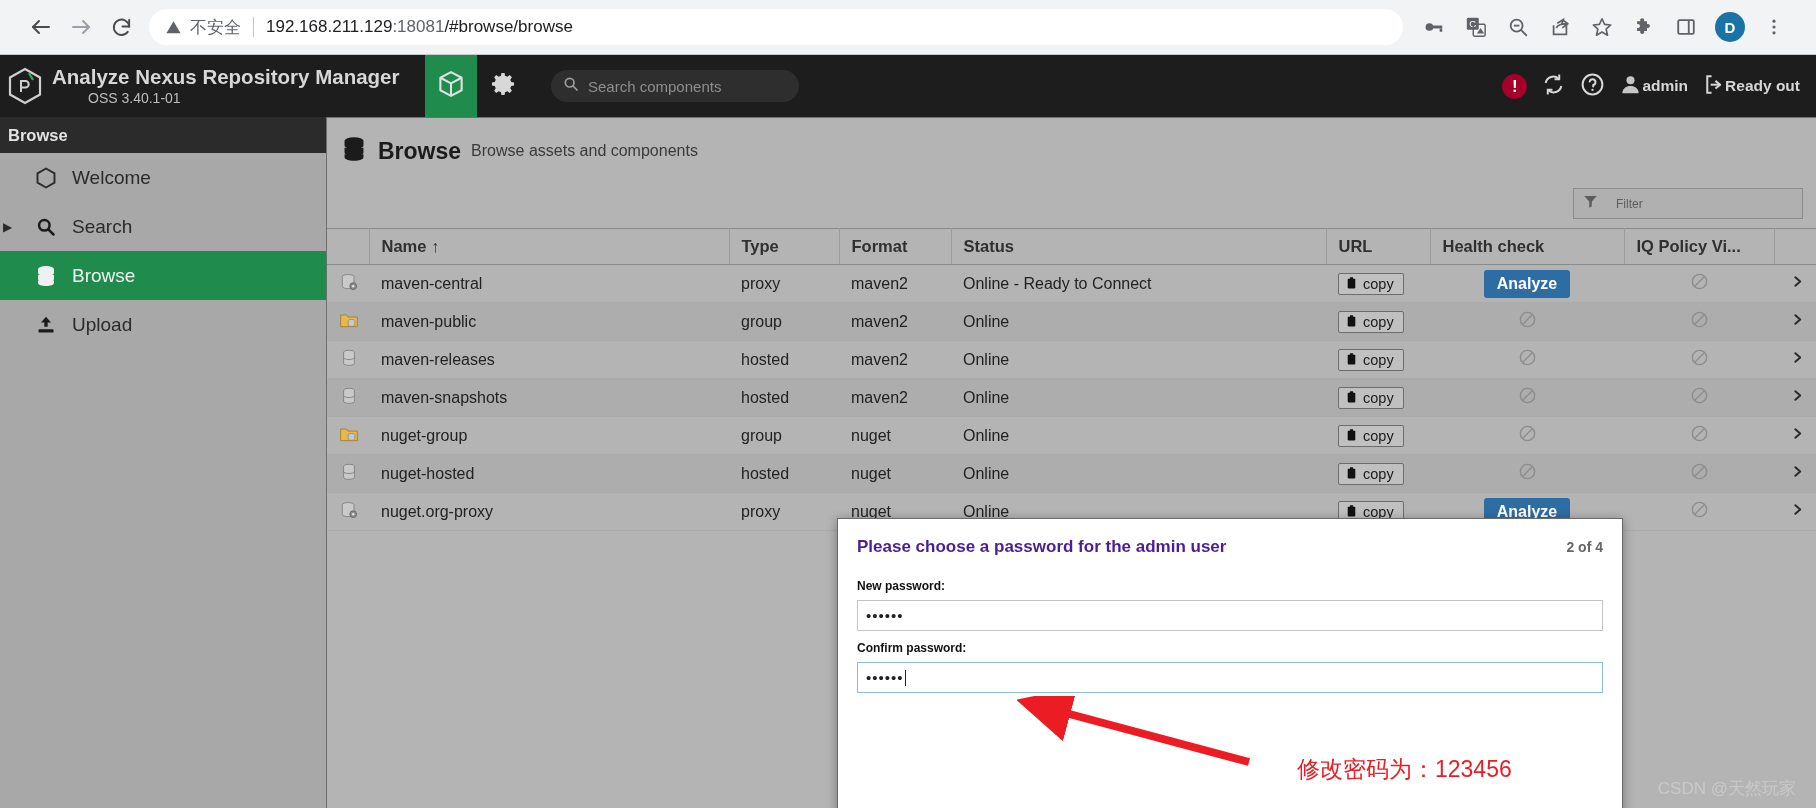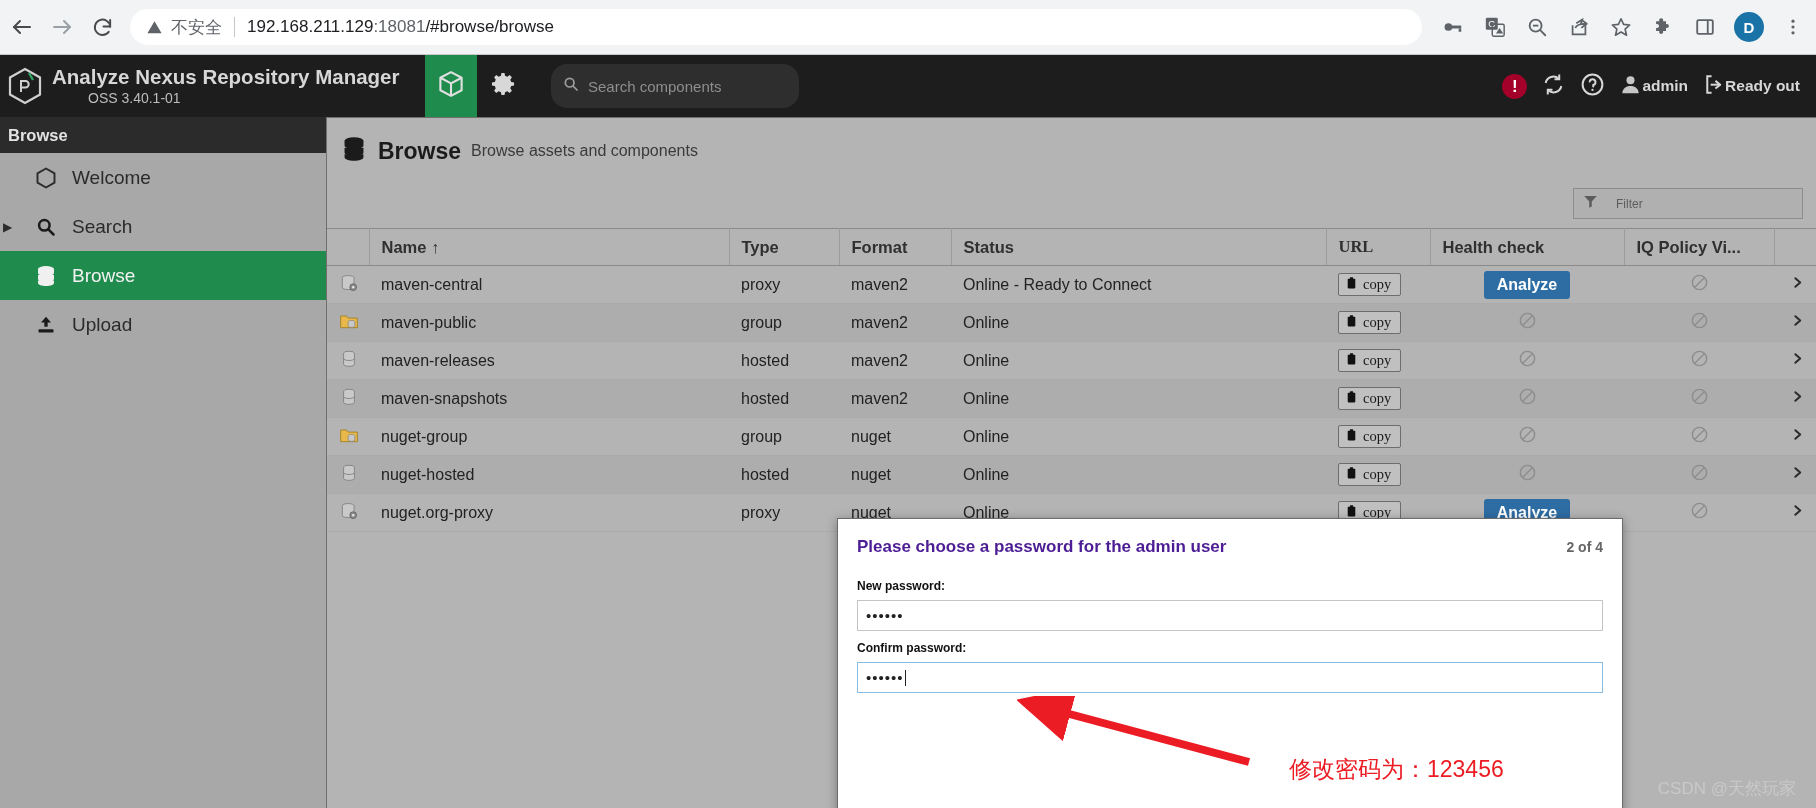--- a/index.html
+++ b/index.html
@@ -8,21 +8,21 @@
     font-family: "Liberation Sans", sans-serif;
     background: #a8a8a8;
     overflow: hidden;
   }
 
   
   .browser-bar {
     height: 55px; width: 100%;
     background: #f1f3f4;
     display: flex; align-items: center;
-    padding: 0 2px;
+    padding: 0 21px;
     border-bottom: 1px solid #c6c8ca;
   }
   .nav-btn {
     width: 40px; height: 40px;
     display: flex; align-items: center; justify-content: center;
     color: #4a4a4a; flex: none;
   }
   .nav-btn svg { display: block; }
   .omnibox {
     flex: 1 1 auto;
@@ -76,21 +76,21 @@
     position: relative;
   }
   .nx-tab.active { background: #1f8b4d; }
   .nx-tab.active::after {
     content: ""; position: absolute; bottom: -9px; left: 50%;
     transform: translateX(-50%);
     border-left: 9px solid transparent; border-right: 9px solid transparent;
     border-top: 9px solid #1f8b4d;
   }
   .nx-search {
-    width: 248px; height: 44px; flex: none;
+    width: 248px; height: 32px; flex: none;
     background: #2e2e2e; border-radius: 16px;
     display: flex; align-items: center;
     padding: 0 12px; margin: auto 0 auto 22px;
   }
   .nx-search input {
     background: transparent; border: none; outline: none;
     color: #b4b4b4; font-size: 15px;
     font-family: "Liberation Sans", sans-serif;
     margin-left: 9px; width: 100%;
   }
@@ -181,21 +181,21 @@
     height: 38px;
     overflow: hidden; white-space: nowrap;
   }
   tr.repo-row:nth-child(odd) td { background: #b4b4b4; }
   tr.repo-row:nth-child(even) td { background: #adadad; }
   .c-icon  { width: 42px; }
   .c-name  { width: 360px; }
   .c-type  { width: 110px; }
   .c-fmt   { width: 112px; }
   .c-status{ width: 375px; }
-  .c-url   { width: 104px; font-family: Liberation Serif, serif; }
+  .c-url   { width: 104px; }
   .c-health{ width: 194px; }
   .c-iq    { width: 150px; }
   .c-chev  { width: 46px; }
   td.c-icon { padding-left: 10px; }
 
   .copy-btn {
     display: inline-flex; align-items: flex-start;
     border: 1px solid #6d6d6d; background: #c0c0c0;
     padding: 2px 9px 2px 6px; font-size: 14.5px; color: #1a1a1a;
     border-radius: 2px;
@@ -243,21 +243,21 @@
     height: 60px; display: flex; align-items: center;
     padding: 0 19px;
   }
 
   
   .annot {
     position: absolute; left: 690px; top: 578px;
     z-index: 60; pointer-events: none;
   }
   .annot-text {
-    position: absolute; left: 272px; top: 58px;
+    position: absolute; left: 280px; top: 58px;
     color: #ec1c24; font-size: 23px;
     white-space: nowrap;
   }
   .watermark {
     position: absolute; right: 20px; bottom: 8px;
     color: #c9c9c9; font-size: 17px; z-index: 5;
   }
 </style>
 </head>
 <body>

